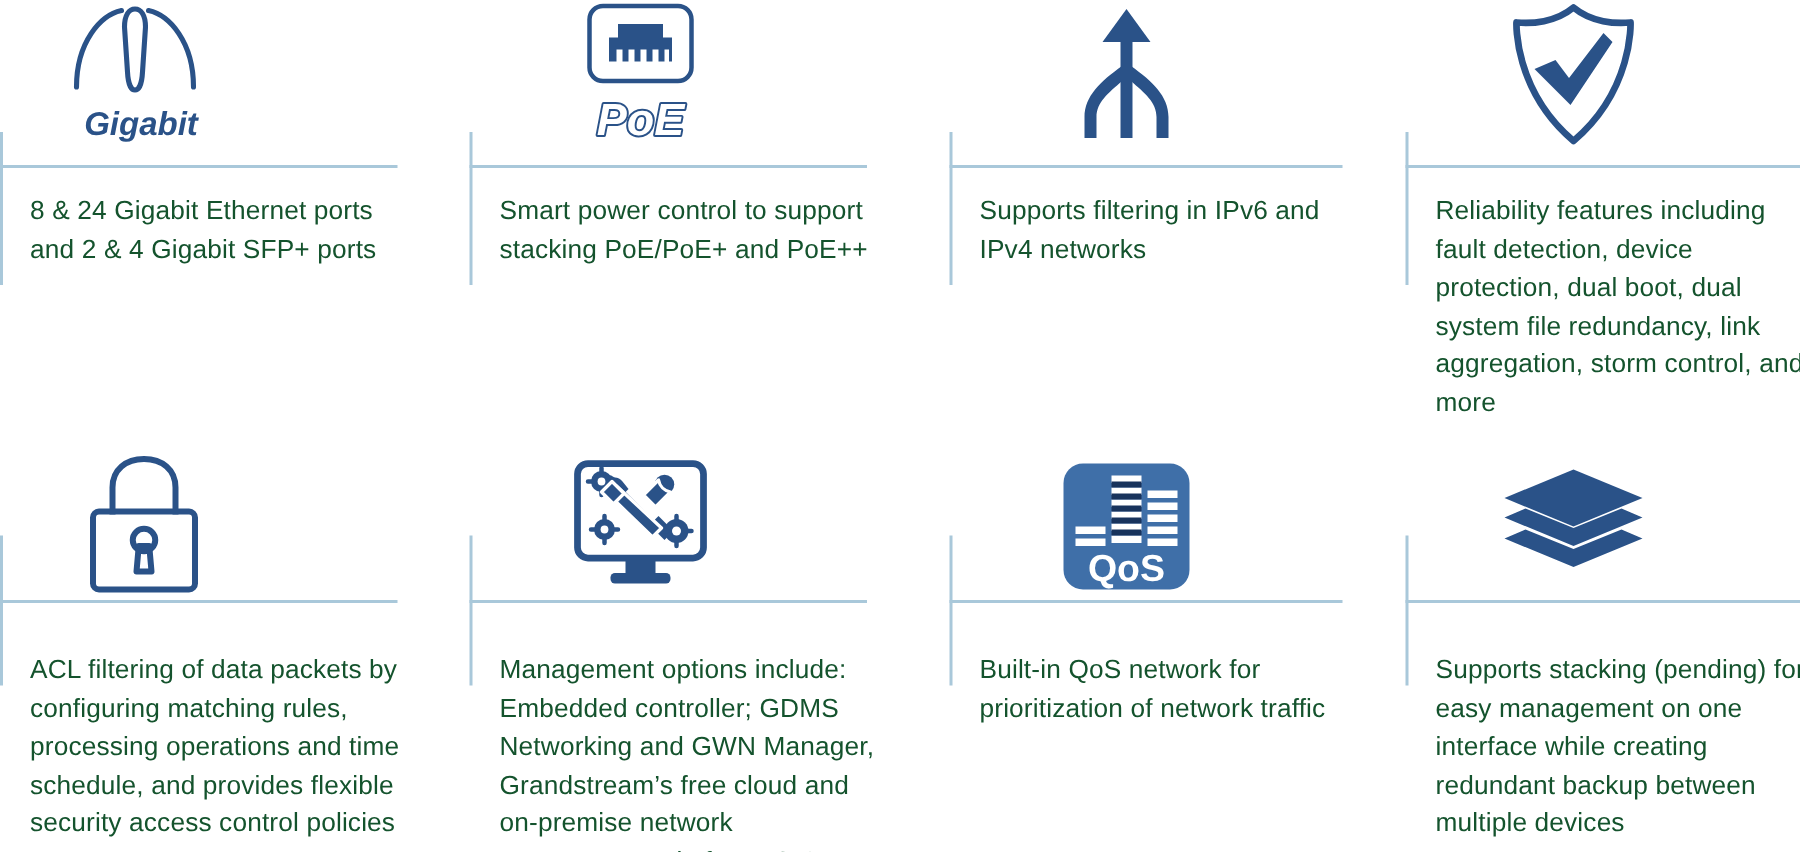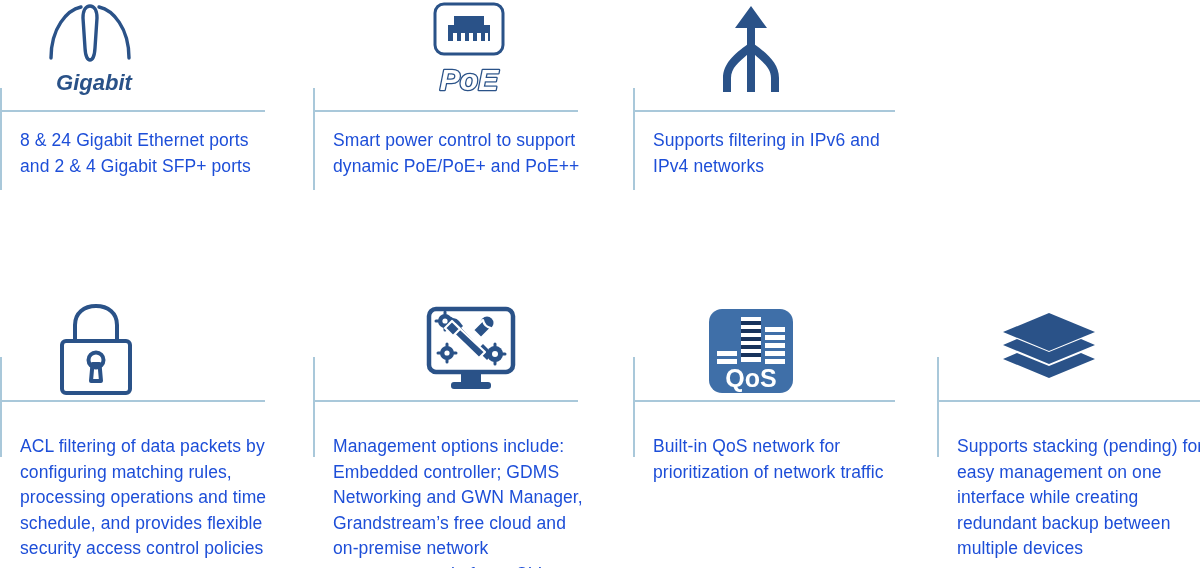--- a/index.html
+++ b/index.html
@@ -63,30 +63,30 @@
     position: absolute;
     left: 18px;
     top: 0;
     width: 180px;
     height: 100px;
     display: flex;
     align-items: center;
     justify-content: center;
   }
   .card-1 .icon-wrap { left: 6px; }
-  .card-2 .icon-wrap { left: 24px; justify-content: flex-end; }
+  .card-2 .icon-wrap { left: 24px; }
   .card-3 .icon-wrap { left: 28px; }
   .card-4 .icon-wrap { left: 22px; }
 
   .desc {
     position: absolute;
     left: 20px;
     top: 128px;
     width: 262px;
-    color: #1d4ed8;
+    color: #14532d;
     font-size: 17.5px;
     line-height: 25.5px;
     letter-spacing: 0.1px;
     white-space: pre-line;
   }
   .card-4 .desc { width: 255px; }
 
   
   .row-2 .vrule { top: 82px; height: 100px; }
   .row-2 .hrule { top: 125px; }
@@ -137,40 +137,52 @@
           <g fill="#ffffff">
             <rect x="32" y="31" width="4" height="9"></rect>
             <rect x="40" y="31" width="4" height="9"></rect>
             <rect x="48" y="31" width="4" height="9"></rect>
             <rect x="56" y="31" width="4" height="9"></rect>
             <rect x="64" y="31" width="3" height="9"></rect>
           </g>
           <text x="48" y="88" text-anchor="middle" font-family="'Liberation Sans', sans-serif" font-size="30" font-weight="bold" font-style="italic" fill="#ffffff" stroke="#2a5288" stroke-width="2.6" paint-order="stroke" stroke-linejoin="round">PoE</text>
         </svg>
       </div>
-      <div class="desc">Smart power control to support dynamic PoE/PoE+ and PoE++</div>
+      <div class="desc">Smart power control to support stacking PoE/PoE+ and PoE++</div>
     </div>
 
     <div class="card card-3">
       <div class="vrule"></div>
       <div class="hrule"></div>
       <div class="icon-wrap">
         <svg class="arrow-icon" viewBox="0 0 84 92">
           <g fill="#2a5288">
             <path d="M42 2 L 58 24 L 46 24 L 46 88 L 38 88 L 38 24 L 26 24 Z"></path>
             <path d="M39 40 L 39 50 C 30 58, 22 64, 22 74 L 22 88 L 14 88 L 14 74
                      C 14 60, 25 50, 39 40 Z"></path>
             <path d="M45 40 L 45 50 C 54 58, 62 64, 62 74 L 62 88 L 70 88 L 70 74
                      C 70 60, 59 50, 45 40 Z"></path>
           </g>
         </svg>
       </div>
       <div class="desc">Supports filtering in IPv6 and IPv4 networks</div>
     </div>
 
+    <div class="card card-4">
+      <div class="vrule"></div>
+      <div class="hrule"></div>
+      <div class="icon-wrap">
+        <svg class="shield-icon" viewBox="0 0 92 96">
+          <path d="M46 3 C 34 13, 18 14, 8 13 C 8 13, 6 58, 46 92
+                   C 86 58, 84 13, 84 13 C 74 14, 58 13, 46 3 Z" fill="none" stroke="#2a5288" stroke-width="4.5" stroke-linejoin="round"></path>
+          <path d="M20 44 L 34 38 L 43 50 L 66 20 L 72 26 L 44 68 Z" fill="#2a5288"></path>
+        </svg>
+      </div>
+      <div class="desc">Reliability features including fault detection, device protection, dual boot, dual system file redundancy, link aggregation, storm control, and more</div>
+    </div>
   </div>
 
   <div class="row row-2">
 
     <div class="card card-1">
       <div class="vrule"></div>
       <div class="hrule"></div>
       <div class="icon-wrap">
         <svg class="lock-icon" viewBox="0 0 80 96">
           <path d="M19 40 L 19 22 C 19 10, 28 3, 40 3 C 52 3, 61 10, 61 22 L 61 40" fill="none" stroke="#2a5288" stroke-width="4"></path>

